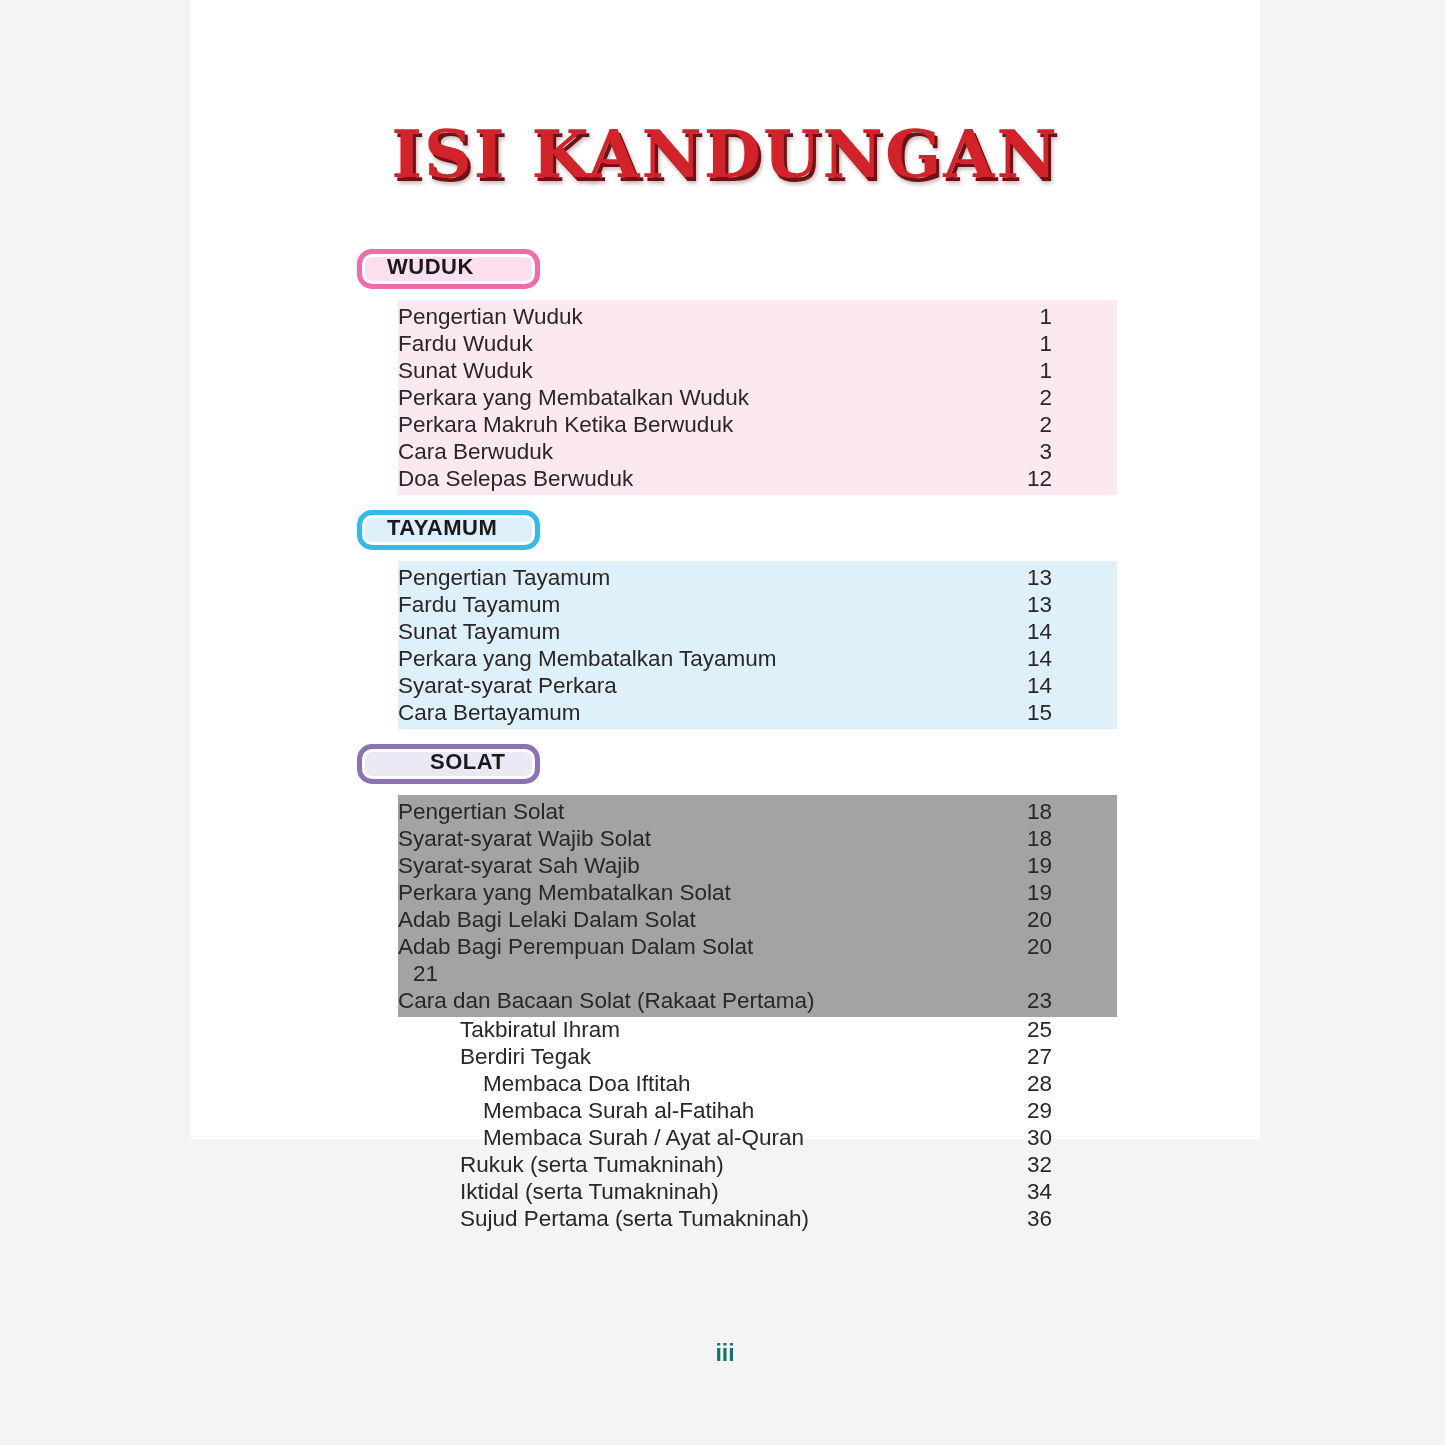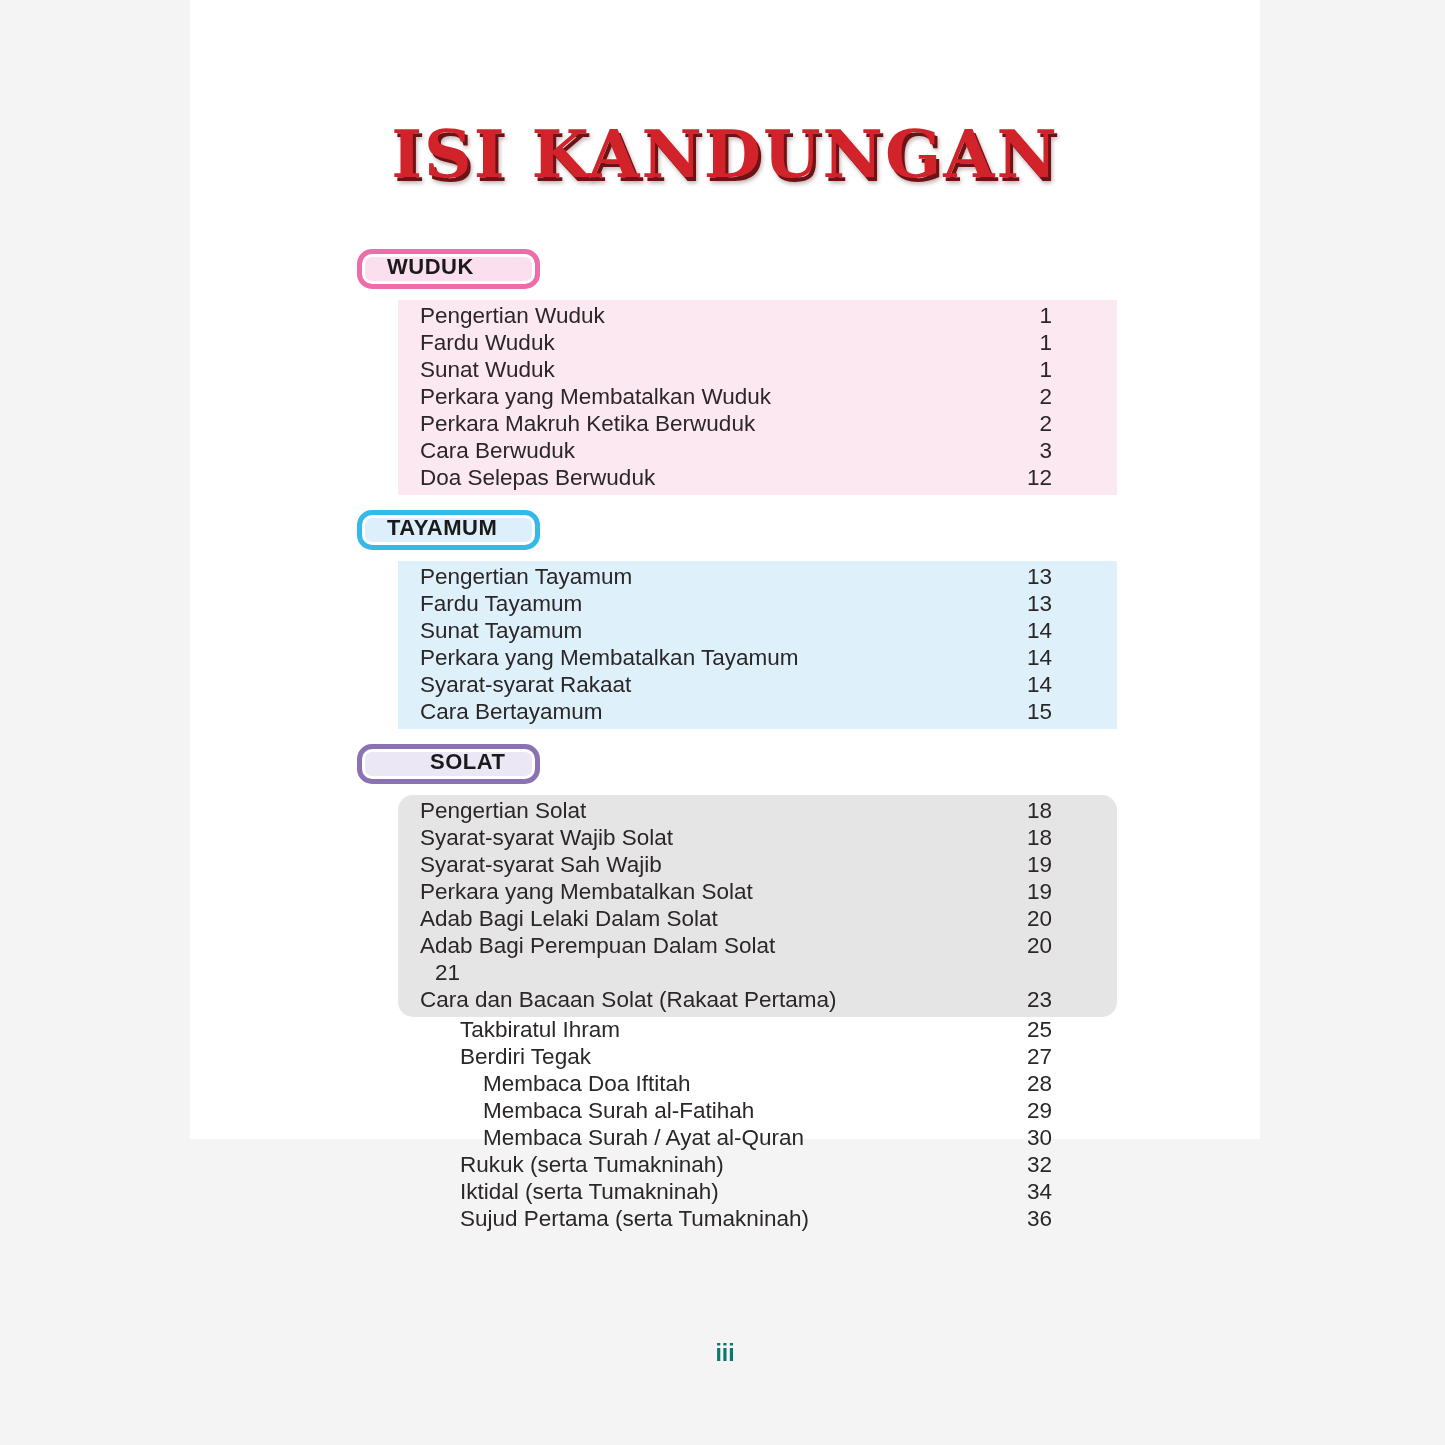--- a/index.html
+++ b/index.html
@@ -60,21 +60,21 @@
     height:27px;
     display:flex;
     align-items:center;
     font-size:22.5px;
     color:#2b2627;
     box-sizing:border-box;
     padding-right:65px;
   }
   .row .t{flex:1;white-space:nowrap;overflow:hidden;}
   .row .n{text-align:right;min-width:40px;}
-  .ind-0{padding-left:22px;}
+  .ind-0{align-items:flex-end;}
   .ind-1{padding-left:62px;}
   .ind-2{padding-left:85px;}
   .footer{
     position:absolute;
     left:0;right:0;
     top:1340px;
     text-align:center;
     font-weight:bold;
     font-size:23px;
     color:#0f766e;
@@ -139,36 +139,36 @@
             </div>
             <div class="row ind-0">
               <span class="t">Sunat Tayamum</span>
               <span class="n">14</span>
             </div>
             <div class="row ind-0">
               <span class="t">Perkara yang Membatalkan Tayamum</span>
               <span class="n">14</span>
             </div>
             <div class="row ind-0">
-              <span class="t">Syarat-syarat Rakaat</span>
+              <span class="t">Syarat-syarat Perkara</span>
               <span class="n">14</span>
             </div>
             <div class="row ind-0">
               <span class="t">Cara Bertayamum</span>
               <span class="n">15</span>
             </div>
           </div>
         </div>
       </div>
       <div class="section">
         <div class="pill" style="border-color: rgb(138, 114, 179); background: rgb(236, 231, 244); padding-left: 43px;">
           <span class="pill-label">SOLAT</span>
         </div>
         <div class="rows">
-          <div class="band" style="background: #e5e5e5; border-radius: 15px;">
+          <div class="band" style="background: #a3a3a3;">
             <div class="row ind-0">
               <span class="t">Pengertian Solat</span>
               <span class="n">18</span>
             </div>
             <div class="row ind-0">
               <span class="t">Syarat-syarat Wajib Solat</span>
               <span class="n">18</span>
             </div>
             <div class="row ind-0">
               <span class="t">Syarat-syarat Sah Wajib</span>

